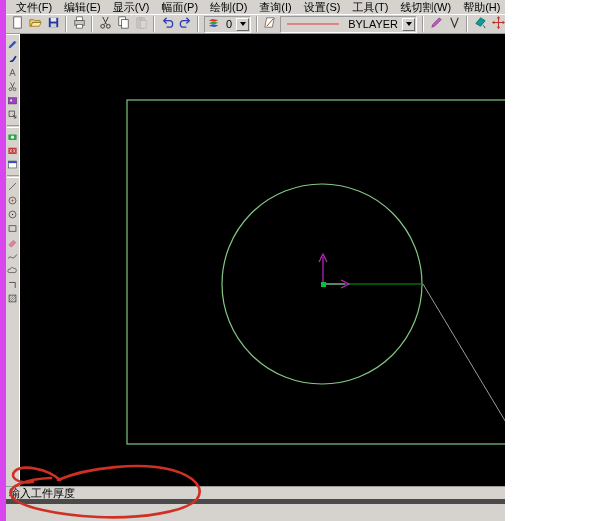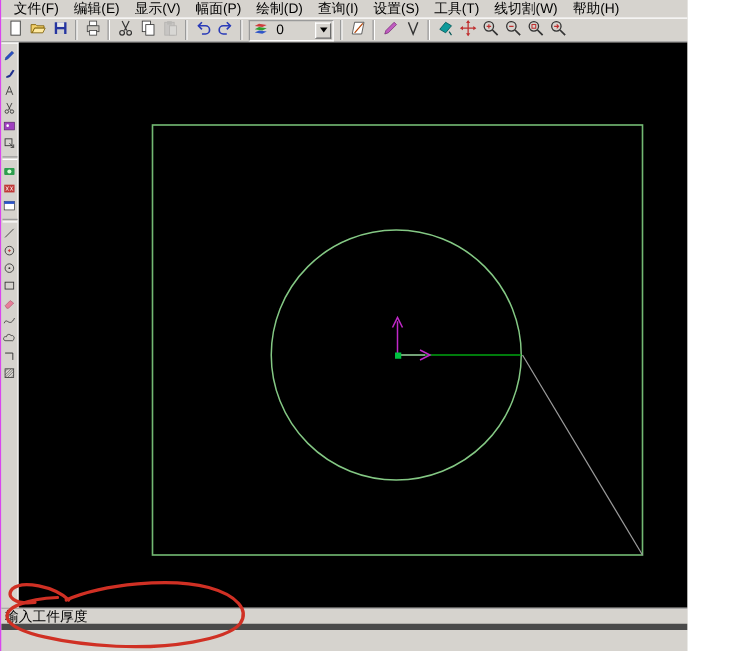--- a/index.html
+++ b/index.html
@@ -1,20 +1,20 @@
 <!DOCTYPE html>
 <html><head>
 <meta charset="utf-8">
 <style>
   html,body{margin:0;padding:0;background:#fff}
   *{box-sizing:border-box}
   .window{
-    position:relative;width:550px;height:521px;overflow:hidden;
+    position:relative;width:505px;height:521px;overflow:hidden;
     background:#d6d3ce;font-family:"Liberation Sans","DejaVu Sans",sans-serif;
-    font-size:11px;color:#000;border-left:1px solid #d946ef;
+    font-size:11px;color:#000;border-left:6px solid #d946ef;
   }
   
   .menubar{height:14px;display:flex;align-items:center;background:#d6d3ce;padding-left:4px}
   .menu-item{padding:0 6px;white-space:nowrap;cursor:default;font-size:11px;line-height:14px}
   
   .toolbar{height:20px;display:flex;align-items:center;background:#d6d3ce;
            border-top:1px solid #fff;border-bottom:1px solid #9a9a9a;padding:0 2px}
   .tgroup{display:flex;align-items:center}
   .tbtn{width:18px;height:18px;border:none;background:transparent;padding:1px;
         display:flex;align-items:center;justify-content:center;cursor:default}
@@ -155,20 +155,27 @@
           <span class="tri"></span>
         </span>
       </span>
       <span class="tsep"></span>
       <button class="tbtn">
         <span class="icon"><svg viewBox="0 0 16 16">
             <path d="M3 13L5 3h8l-2 10z" fill="#fff" stroke="#444" stroke-width="0.7"></path>
             <path d="M5 12l7-8" stroke="#b04000" stroke-width="1"></path>
           </svg></span>
       </button>
+      <span class="combo line-combo">
+        <span class="lsample" style="background: rgb(224, 132, 132);"></span>
+        <span class="combo-value">BYLAYER</span>
+        <span class="dropbtn">
+          <span class="tri"></span>
+        </span>
+      </span>
       <span class="tsep"></span>
       <span class="tgroup">
         <button class="tbtn">
           <span class="icon"><svg viewBox="0 0 16 16">
               <path d="M3 13l1-3 7-7 2 2-7 7z" fill="#c05cc0" stroke="#702070" stroke-width="0.6"></path>
             </svg></span>
         </button>
         <button class="tbtn">
           <span class="icon"><svg viewBox="0 0 16 16">
               <path d="M4 3l4 10 4-10" fill="none" stroke="#333" stroke-width="1.2"></path>

